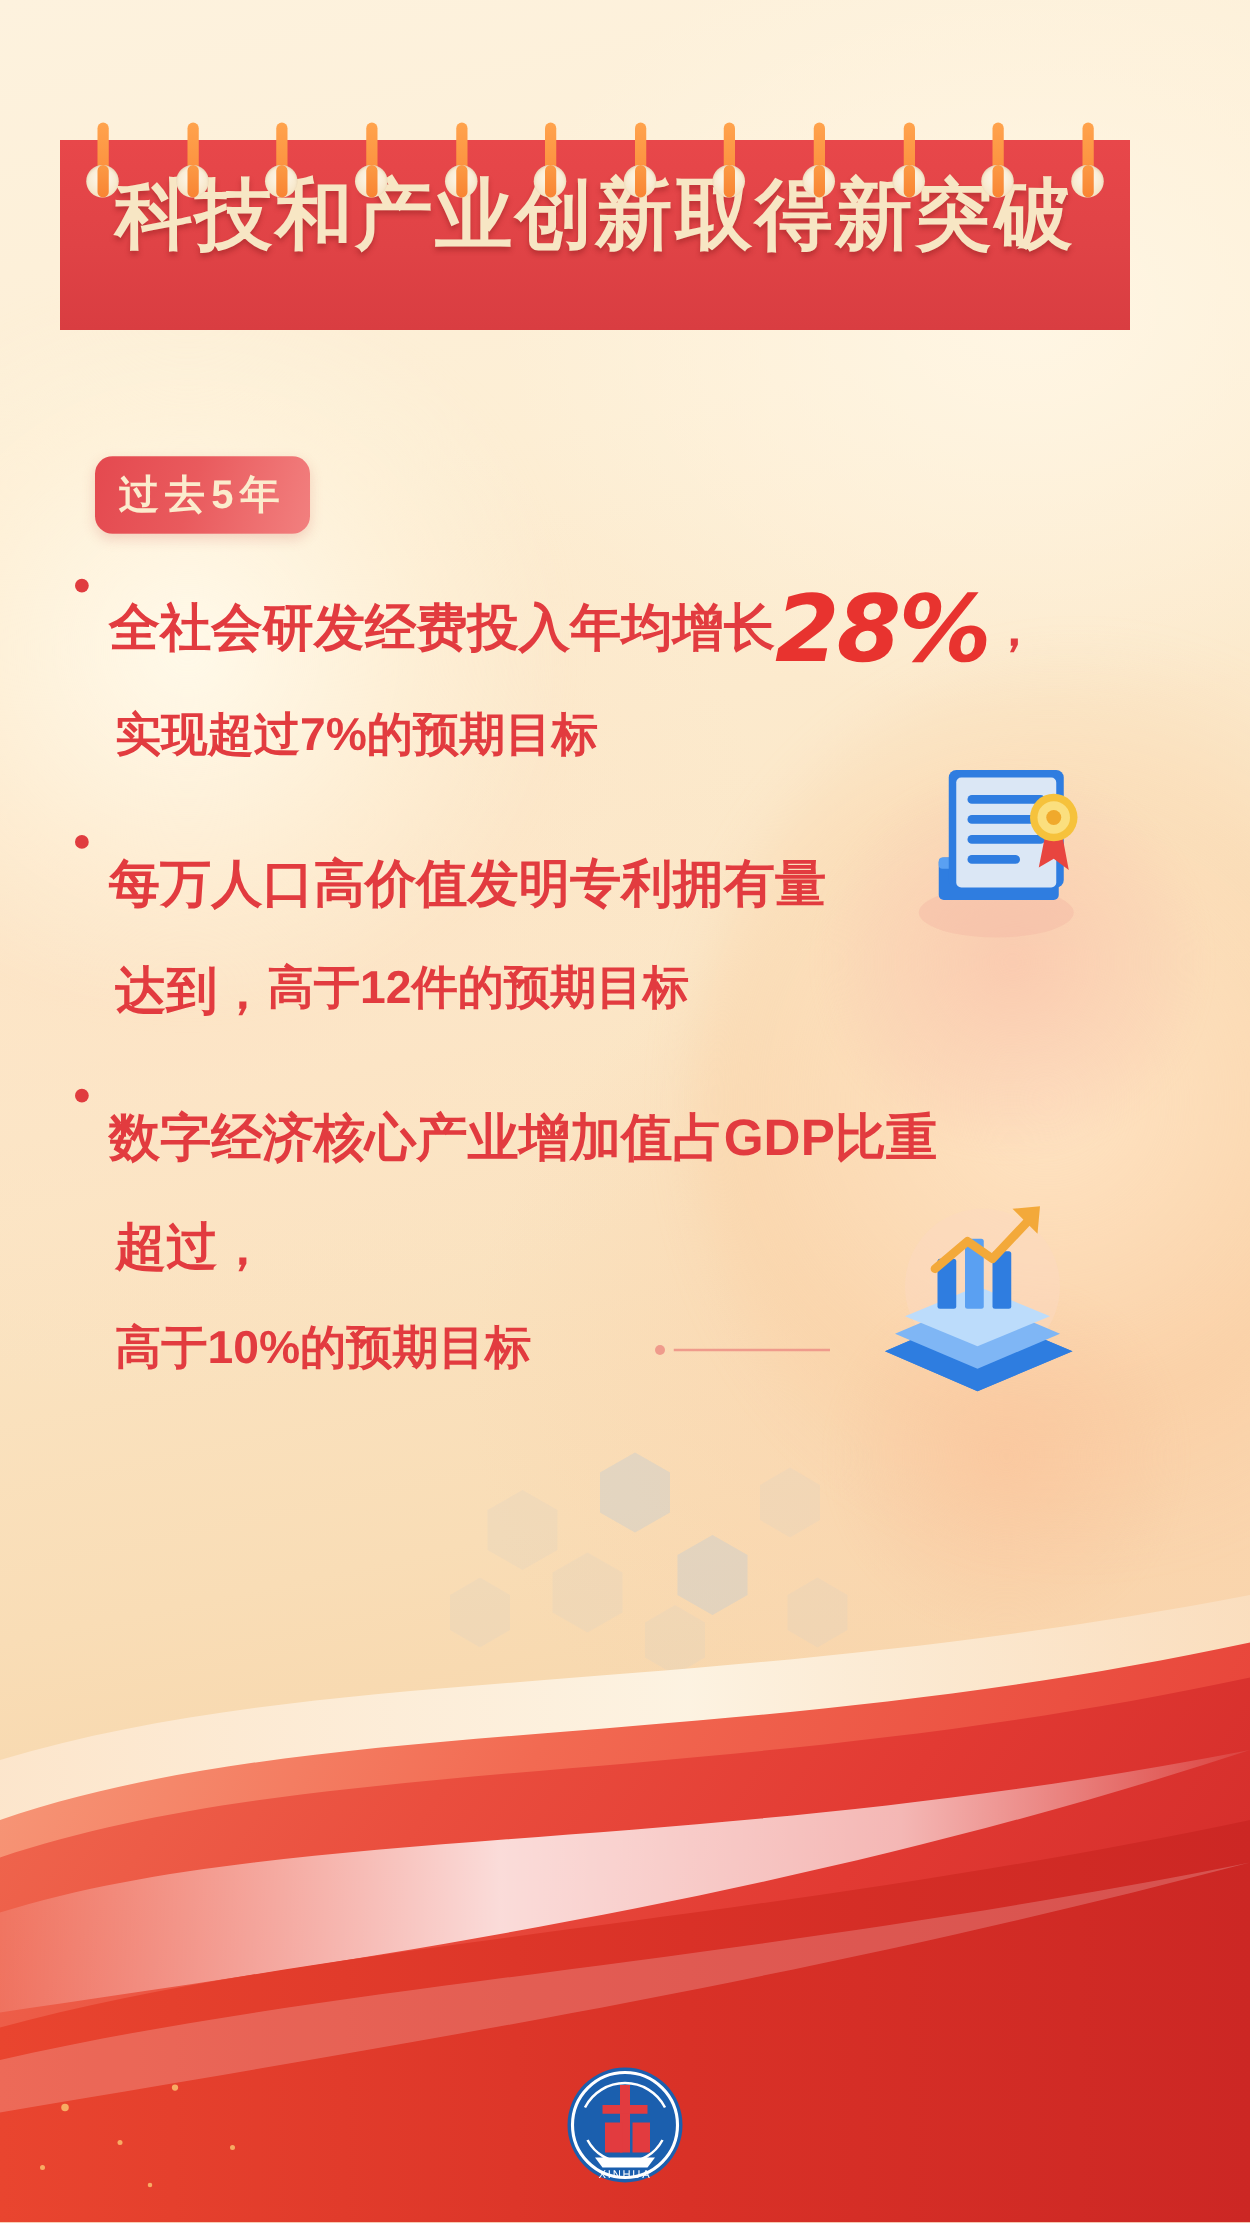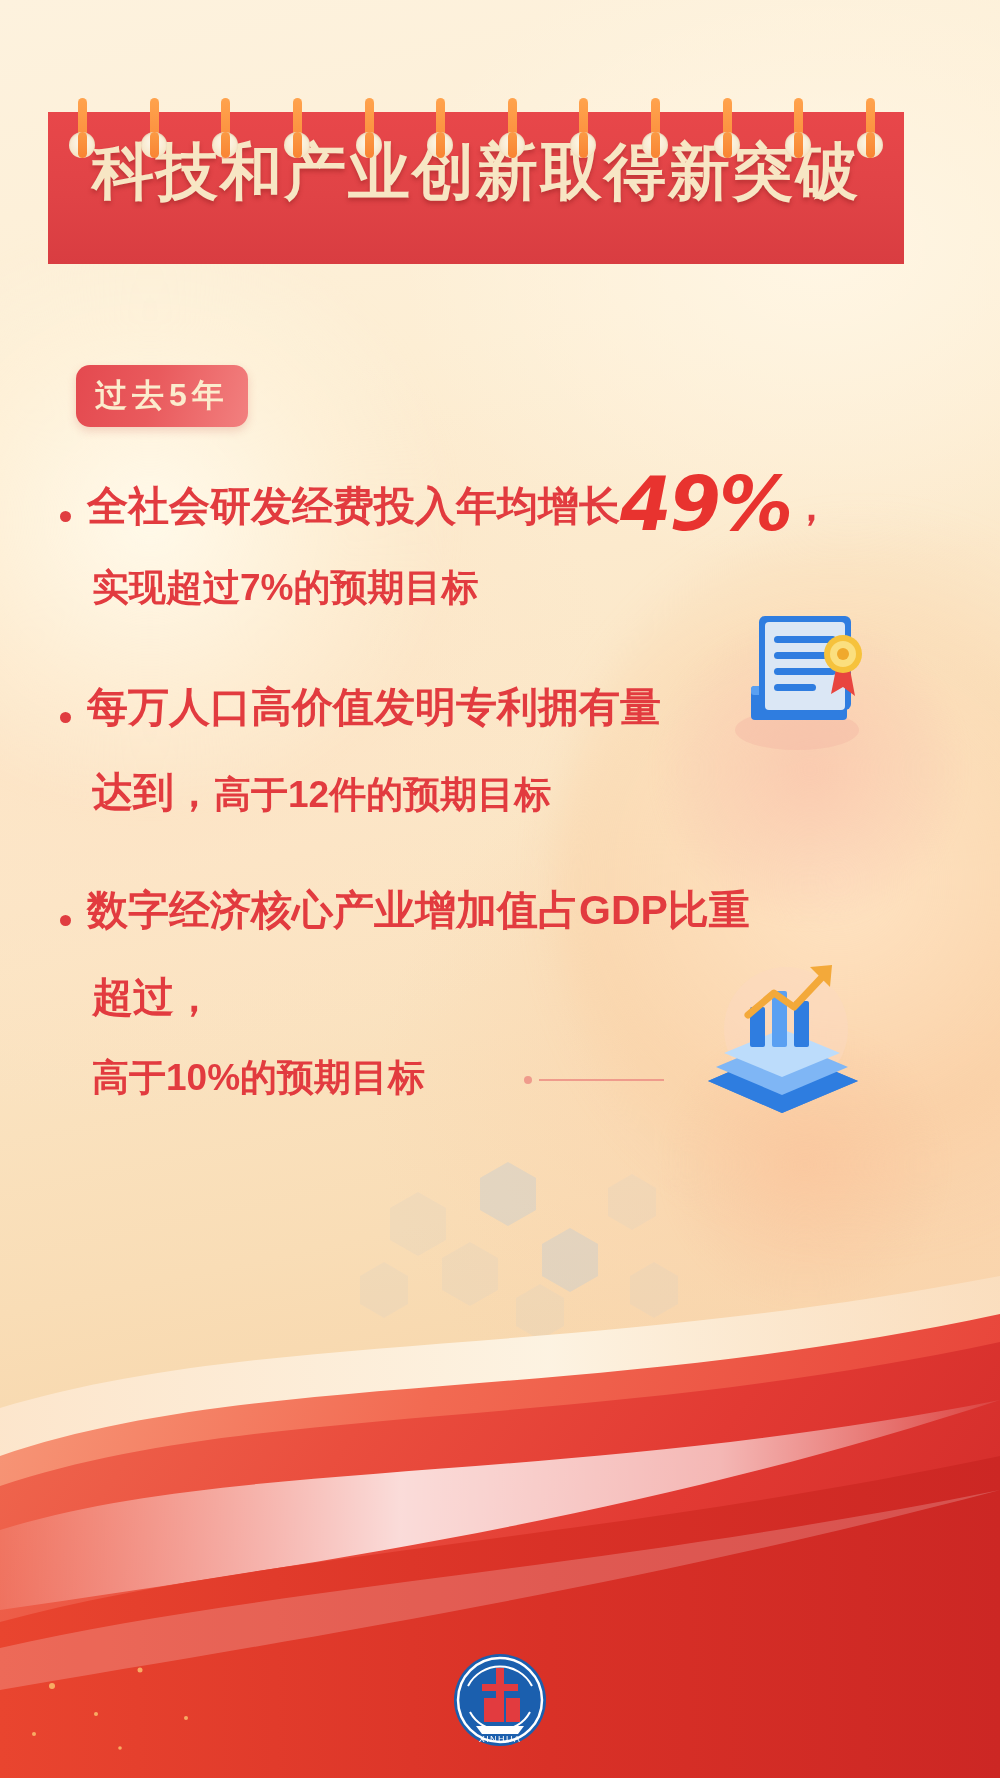--- a/index.html
+++ b/index.html
@@ -94,21 +94,21 @@
     height:62px; padding:0 19px;
     display:flex; align-items:center;
     border-radius:14px;
     background:linear-gradient(105deg,#e4494f 0%, #e95a5d 45%, #f2807f 100%);
     color:#fbeccd; font-size:32px; font-weight:bold; letter-spacing:5px;
     box-shadow:0 4px 10px rgba(200,80,70,.22);
   }
 
   
   .bullets { position:absolute; left:0; top:455px; width:1000px; }
-  .bline { display:flex; align-items:flex-end; white-space:nowrap; }
+  .bline { display:flex; align-items:flex-start; white-space:nowrap; }
   .dot {
     display:inline-block; width:11px; height:11px; border-radius:50%;
     background:#e03c3f; margin-right:16px; flex:none;
     position:relative; top:-12px;
   }
   .t-norm {
     color:#e23b3f; font-size:41px; font-weight:bold; letter-spacing:0px;
   }
   .t-sub {
     color:#e23b3f; font-size:37px; font-weight:bold;
@@ -242,21 +242,21 @@
       </div>
   </div>
 
   <div class="period-tag">过去5年</div>
 
   <div class="bullets">
 
     <div class="bline b1l1">
       <span class="dot"></span>
       <span class="t-norm">全社会研发经费投入年均增长</span>
-      <span class="t-big">49%</span>
+      <span class="t-big">28%</span>
       <span class="t-comma">，</span>
     </div>
     <div class="bline b1l2">
       <span class="t-sub">实现超过7%的预期目标</span>
     </div>
 
     <div class="bline b2l1">
       <span class="dot"></span>
       <span class="t-norm">每万人口高价值发明专利拥有量</span>
     </div>

